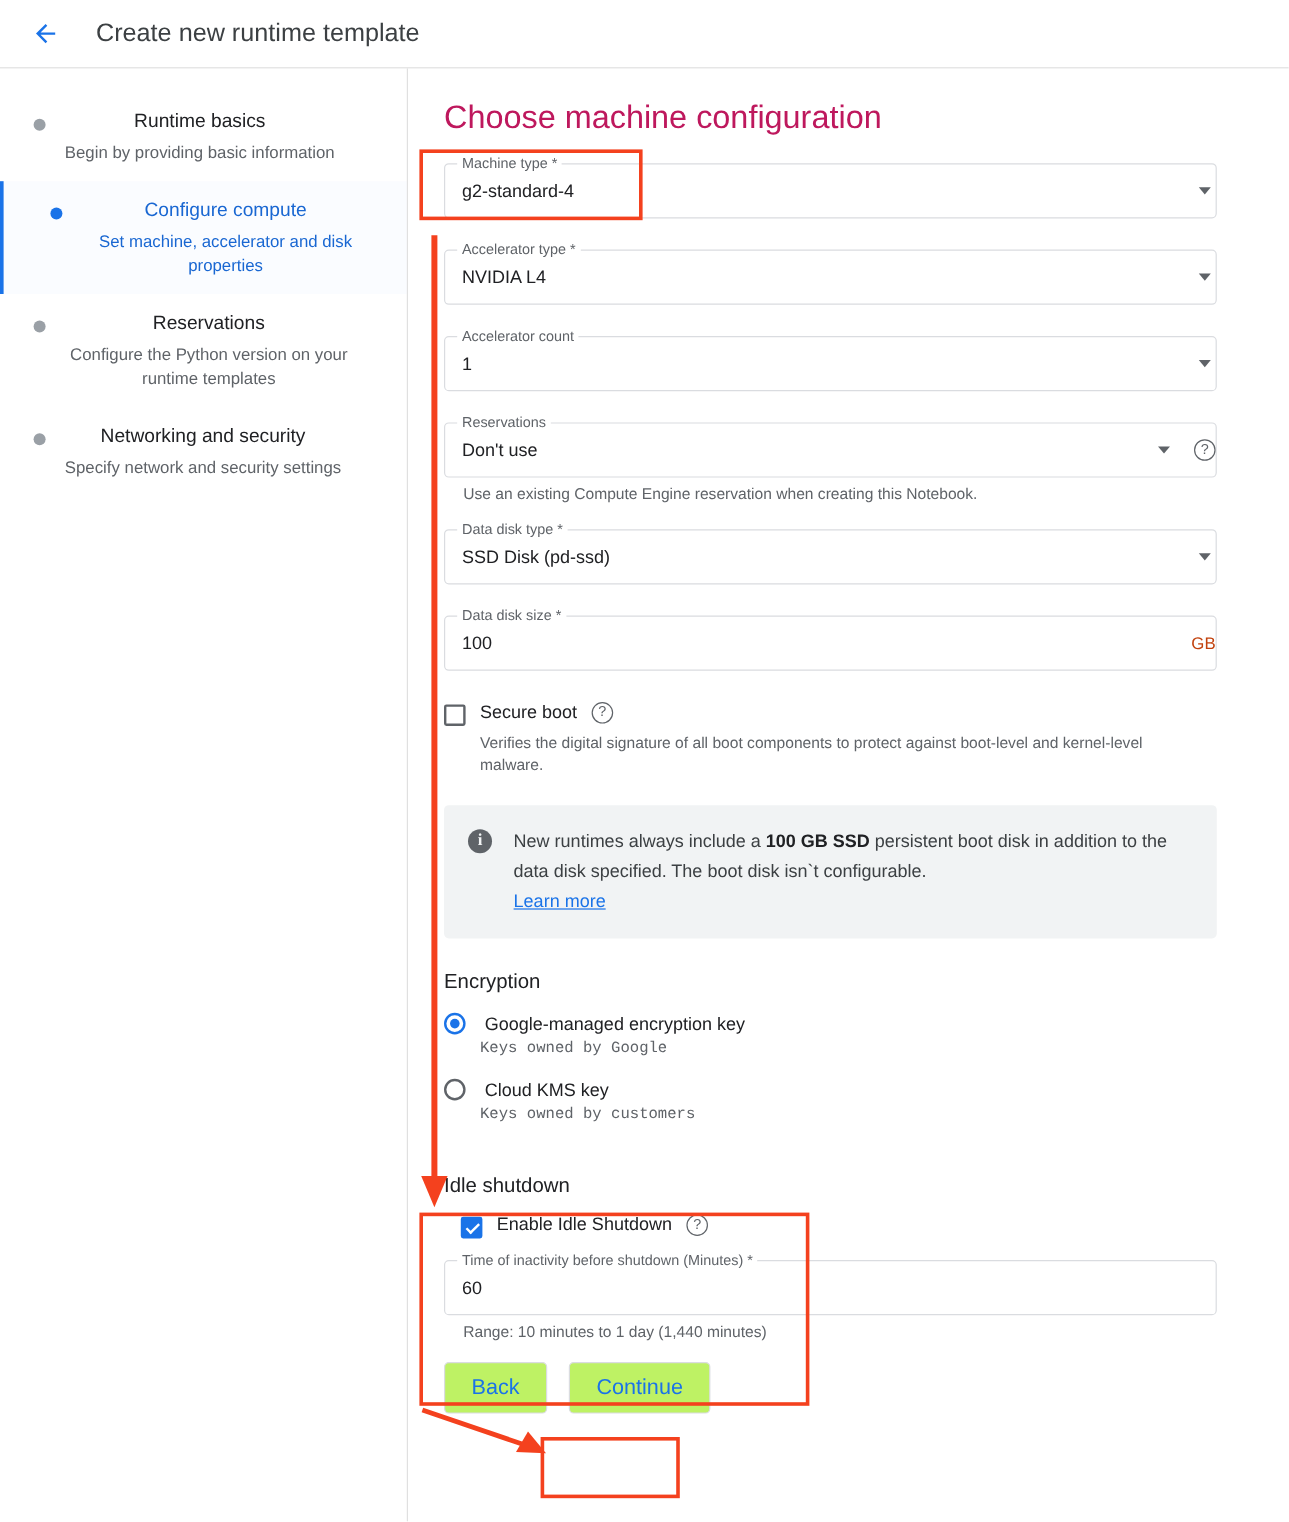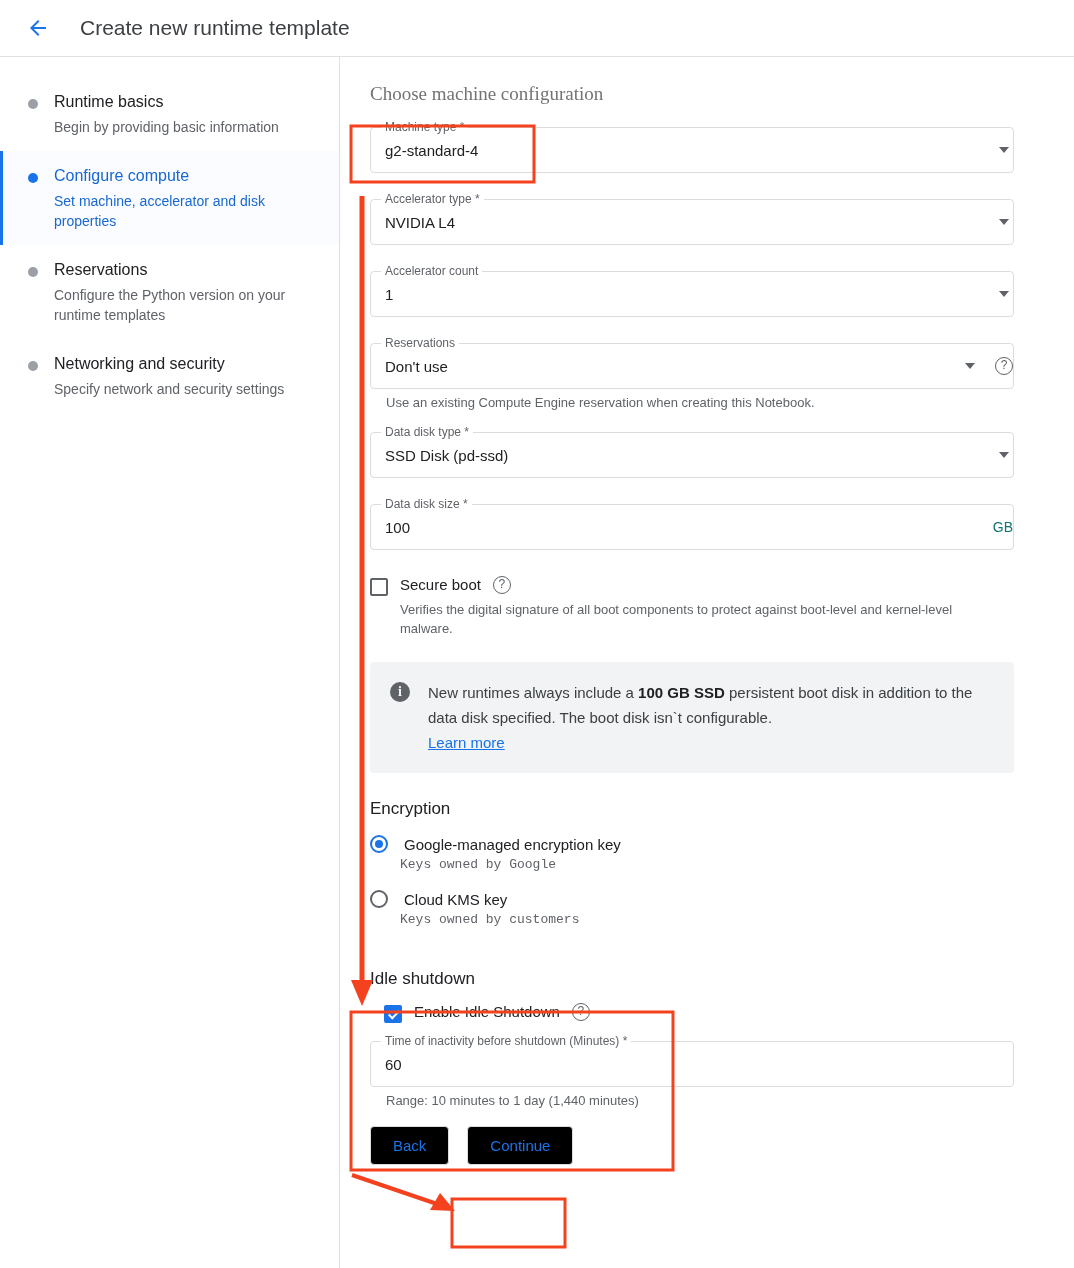--- a/index.html
+++ b/index.html
@@ -41,25 +41,26 @@
   .sidebar {
     width: 340px;
     border-right: 1px solid #e0e0e0;
     padding-top: 20px;
     flex: none;
   }
   .step {
     display: flex;
     padding: 14px 20px 14px 28px;
     gap: 16px;
+    text-align: center;
   }
   .step.active {
     background: #e8f0fe33;
     border-left: 3px solid #1a73e8;
-    padding-left: 25px;
+    padding-left: 39px;
   }
   .step .dot {
     width: 10px; height: 10px;
     border-radius: 50%;
     background: #9aa0a6;
     margin-top: 8px;
     flex: none;
   }
   .step.active .dot { background: #1a73e8; }
   .step-text { }
@@ -78,25 +79,24 @@
   }
   .step.active .step-desc { color: #1967d2; }
 
   
   .main {
     flex: 1;
     padding: 26px 60px 0 30px;
     position: relative;
   }
   .main h1 {
-    font-size: 19px;
+    font-size: 27px;
     font-weight: 400;
-    color: #737373;
+    color: #be185d;
     margin: 0 0 22px 0;
-    font-family: Liberation Serif, serif;
   }
 
   
   .field {
     position: relative;
     height: 46px;
     border: 1px solid #dadce0;
     border-radius: 4px;
     margin-bottom: 26px;
     display: flex;
@@ -122,21 +122,21 @@
   }
   .caret {
     width: 0; height: 0;
     border-left: 5px solid transparent;
     border-right: 5px solid transparent;
     border-top: 6px solid #5f6368;
     margin-right: 4px;
   }
   .suffix {
     font-size: 14px;
-    color: #0f766e;
+    color: #c2410c;
     margin-left: 8px;
   }
   .help-icon {
     width: 18px; height: 18px;
     border: 1.6px solid #5f6368;
     border-radius: 50%;
     color: #5f6368;
     font-size: 12px;
     line-height: 15px;
     text-align: center;
@@ -264,22 +264,22 @@
   
   .btn-row {
     display: flex;
     gap: 18px;
     margin-top: 18px;
   }
   .btn {
     border: 1px solid #dadce0;
     border-radius: 4px;
     color: #1a73e8;
-    background: #000000;
-    font-size: 15px;
+    background: #bef264;
+    font-size: 18px;
     padding: 10px 22px;
     cursor: pointer;
     font-family: "Liberation Sans", sans-serif;
   }
   .anno-svg {
     position: absolute;
     left: 0; top: 0;
     width: 100%; height: 100%;
     pointer-events: none;
     overflow: visible;

